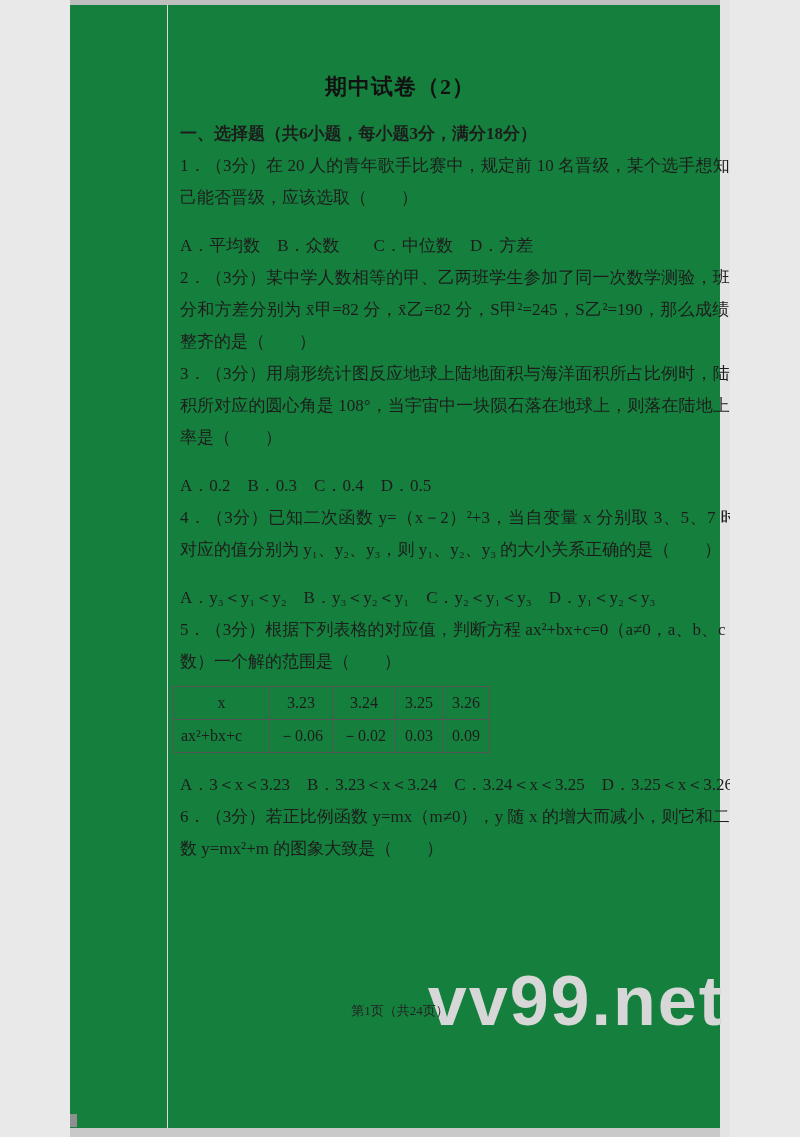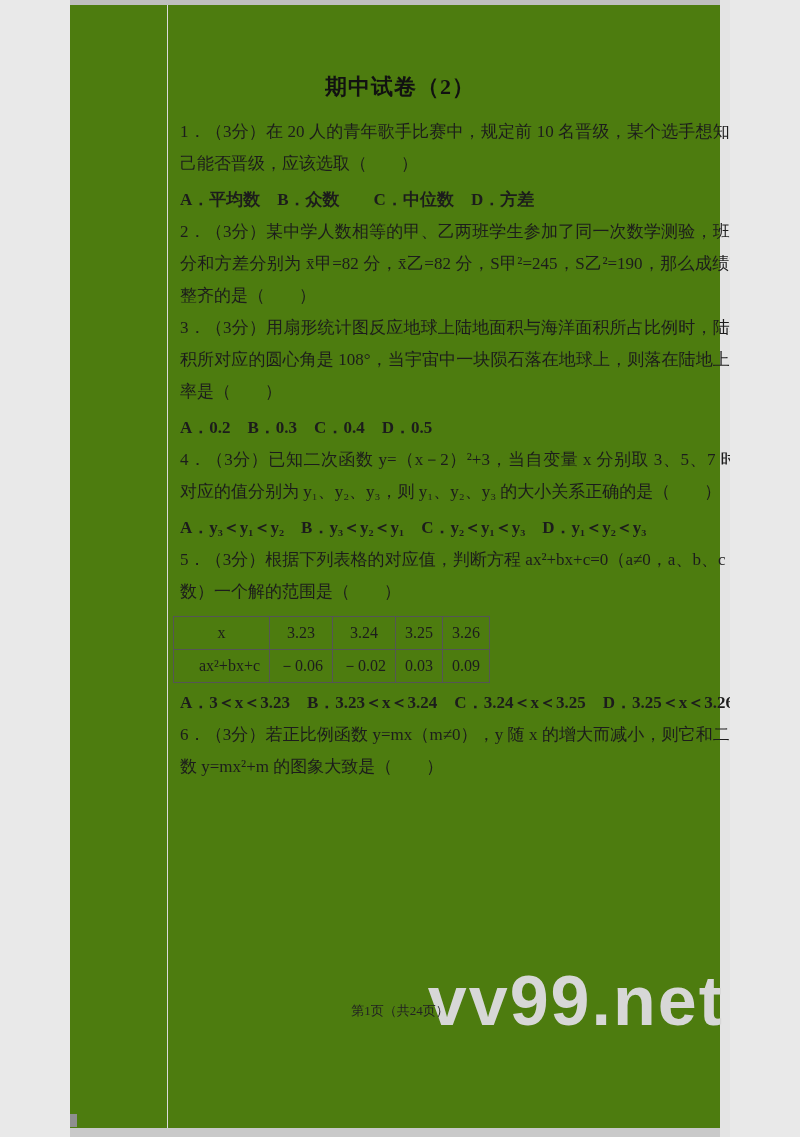--- a/index.html
+++ b/index.html
@@ -1,54 +1,54 @@
 <!DOCTYPE html>
 <html><head>
 <meta charset="utf-8">
 <style>
   * { margin:0; padding:0; box-sizing:border-box; }
   html,body { background:#e9e9e9; }
   body { font-family:"Liberation Serif","DejaVu Serif",serif; }
   .sheet {
     position:relative; width:660px; height:1137px; margin:0 auto;
-    background:#4d7c0f; overflow:hidden; color:#1c1c1c;
+    background:#15803d; overflow:hidden; color:#1c1c1c;
   }
   
   .edge-top    { position:absolute; top:0; left:0; right:0; height:5px; background:#bfbfbf; }
   .edge-bottom { position:absolute; bottom:0; left:0; right:0; height:9px; background:#c9c9c9; }
   .edge-right  { position:absolute; top:0; bottom:0; right:0; width:10px; background:#e4e4e4; }
   .hair-left   { position:absolute; top:5px; bottom:9px; left:97px;  width:1px; background:#dadada; }
   .hair-right  { position:absolute; top:5px; bottom:9px; left:757px; width:1px; background:#dadada; }
   .corner-mark { position:absolute; left:0; bottom:10px; width:7px; height:13px; background:#8f8f8f; }
 
   .title {
     position:absolute; top:72px; left:0; width:100%;
     text-align:center; font-size:22px; font-weight:bold; color:#111; letter-spacing:1px;
   }
   .content {
     position:absolute; top:116px; left:110px; width:584px;
     font-size:17px; line-height:32px; text-align:justify; z-index:2;
   }
   .section-heading { font-weight:bold; margin-top:2px; }
   p.q    { }
-  p.opts { margin-top:4px;font-weight:bold; }
+  p.opts { margin-top:16px; }
 
   .pie-wrap { margin:4px 0 2px 4px; }
   svg.pie text { font-size:13.5px; fill:#222; font-family:"Liberation Serif","DejaVu Serif",serif; }
 
   table.vals {
     border-collapse:collapse; margin:8px 0 4px -7px;
     font-size:16px; color:#1c1c1c;
   }
   table.vals td {
     border:1px solid #555; height:33px; text-align:center;
     padding:2px 9px; line-height:20px;
   }
   table.vals td.c0 { width:96px; }
-  table.vals td.left { text-align:right; padding-left:7px; }
+  table.vals td.left { text-align:left; padding-left:7px; }
 
   .watermark {
     position:absolute; right:6px; top:966px; z-index:1;
     font-family:"Liberation Sans","DejaVu Sans",sans-serif;
     font-weight:bold; font-size:70px; line-height:1;
     color:#d7d7d7; letter-spacing:2px; white-space:nowrap;
   }
   .footer {
     position:absolute; top:1002px; left:0; width:100%; z-index:3;
     text-align:center; font-size:13px; color:#222;
@@ -62,20 +62,21 @@
   <div class="edge-top"></div>
   <div class="edge-bottom"></div>
   <div class="edge-right"></div>
   <div class="hair-left"></div>
   <div class="hair-right"></div>
   <div class="corner-mark"></div>
 
   <h1 class="title">期中试卷（2）</h1>
 
   <div class="content">
+    <p class="section-heading">一、选择题（共6小题，每小题3分，满分18分）</p>
 
     <p class="q">1．（3分）在 20 人的青年歌手比赛中，规定前 10 名晋级，某个选手想知道自己能否晋级，应该选取（　　）</p>
     <p class="opts">A．平均数　B．众数　　C．中位数　D．方差</p>
 
     <p class="q">2．（3分）某中学人数相等的甲、乙两班学生参加了同一次数学测验，班平均分和方差分别为 x̄甲=82 分，x̄乙=82 分，S甲²=245，S乙²=190，那么成绩较为整齐的是（　　）</p>
 
     <p class="q">3．（3分）用扇形统计图反应地球上陆地面积与海洋面积所占比例时，陆地面积所对应的圆心角是 108°，当宇宙中一块陨石落在地球上，则落在陆地上的概率是（　　）</p>
 
 
     <p class="opts">A．0.2　B．0.3　C．0.4　D．0.5</p>

